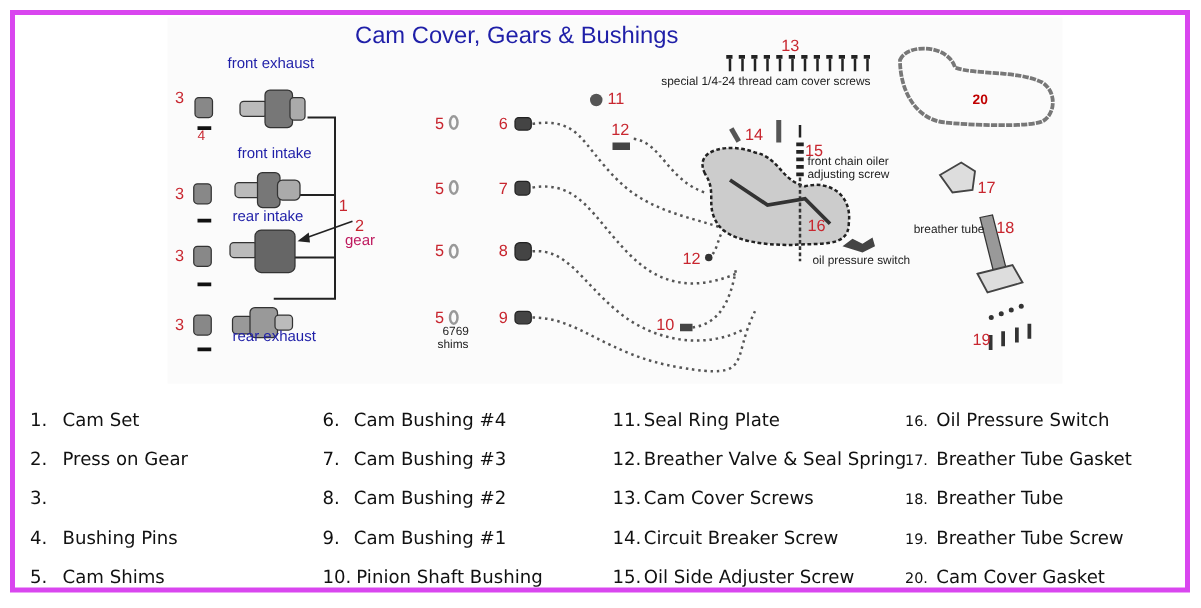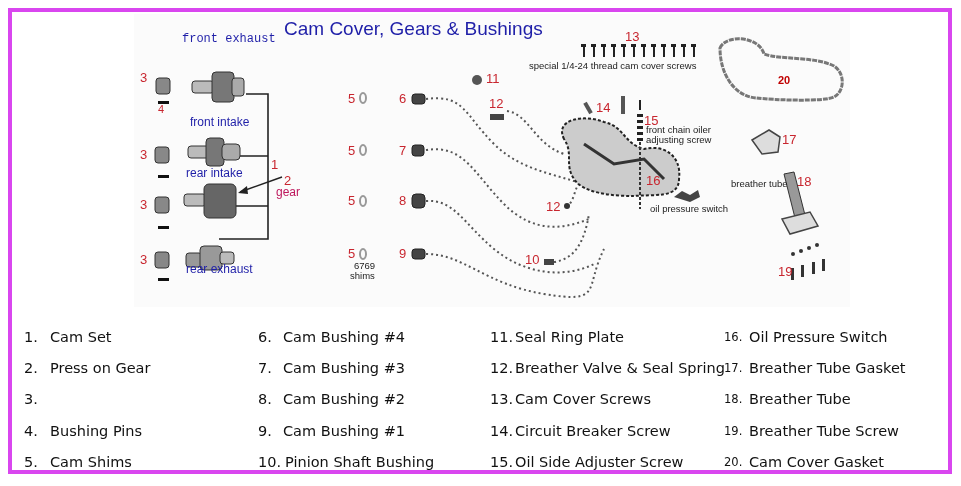--- a/index.html
+++ b/index.html
@@ -184,21 +184,21 @@
           <rect x="688" y="245" width="3" height="12"></rect>
       </g>
 
       <g>
         <path d="M586 34 C592 20, 625 22, 630 40 C645 46, 680 42, 700 52 C712 60, 710 78, 700 83 C690 88, 640 86, 622 84 C600 82, 586 60, 586 34 Z" fill="none" stroke="#777" stroke-width="3" stroke-dasharray="5 1"></path>
       </g>
     </svg>
 
     <div class="title">Cam Cover, Gears &amp; Bushings</div>
 
-    <div class="blue-lbl" style="left:48px; top:18px;font-family:Liberation Mono, monospace;">front exhaust</div>
+    <div class="blue-lbl" style="left:48px; top:29px;">front exhaust</div>
     <div class="blue-lbl" style="left:56px; top:101px;">front intake</div>
     <div class="blue-lbl" style="left:52px; top:152px;">rear intake</div>
     <div class="blue-lbl" style="left:52px; top:248px;">rear exhaust</div>
 
     <div class="red-num" style="left:6px; top:56px;">3</div>
     <div class="red-num" style="left:24px; top:89px; font-size:11px;">4</div>
     <div class="red-num" style="left:6px; top:133px;">3</div>
     <div class="red-num" style="left:6px; top:183px;">3</div>
     <div class="red-num" style="left:6px; top:238px;">3</div>
     <div class="red-num" style="left:137px; top:143px;">1</div>
@@ -225,21 +225,21 @@
     <div class="red-num" style="left:491px; top:15px;">13</div>
     <div class="blk-lbl" style="left:395px; top:47px;">special 1/4-24 thread cam cover screws</div>
     <div class="red-num" style="left:462px; top:86px;">14</div>
     <div class="red-num" style="left:510px; top:99px;">15</div>
     <div class="blk-lbl" style="left:512px; top:111px;">front chain oiler</div>
     <div class="blk-lbl" style="left:512px; top:121px;">adjusting screw</div>
 
     <div class="red-num" style="left:512px; top:159px;">16</div>
     <div class="blk-lbl" style="left:516px; top:190px;">oil pressure switch</div>
 
-    <div class="red-num" style="left:648px; top:118px;">17</div>
+    <div class="red-num" style="left:648px; top:128px;">17</div>
     <div class="blk-lbl" style="left:597px; top:165px;">breather tube</div>
     <div class="red-num" style="left:663px; top:160px;">18</div>
     <div class="red-num" style="left:644px; top:250px;">19</div>
     <div class="red-num-bold" style="left:644px; top:60px;">20</div>
   </div>
 
   <div class="legend col1">
     <div class="row">
         <span class="num">1.</span>
         <span>Cam Set</span>

